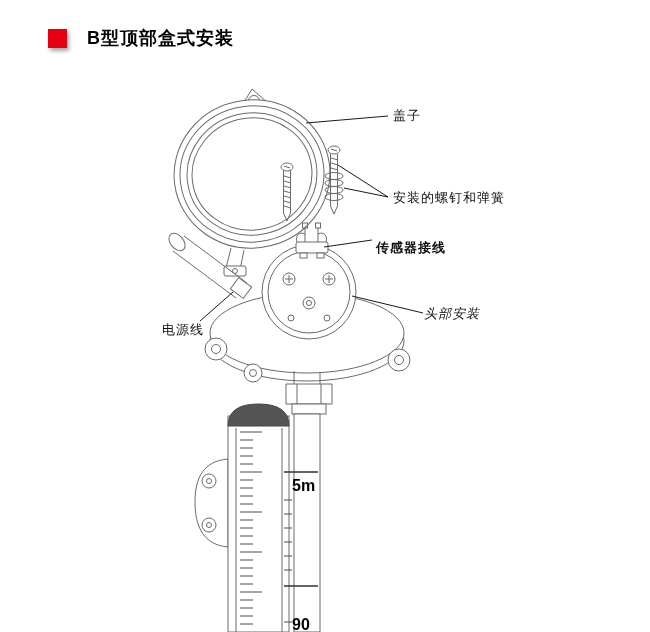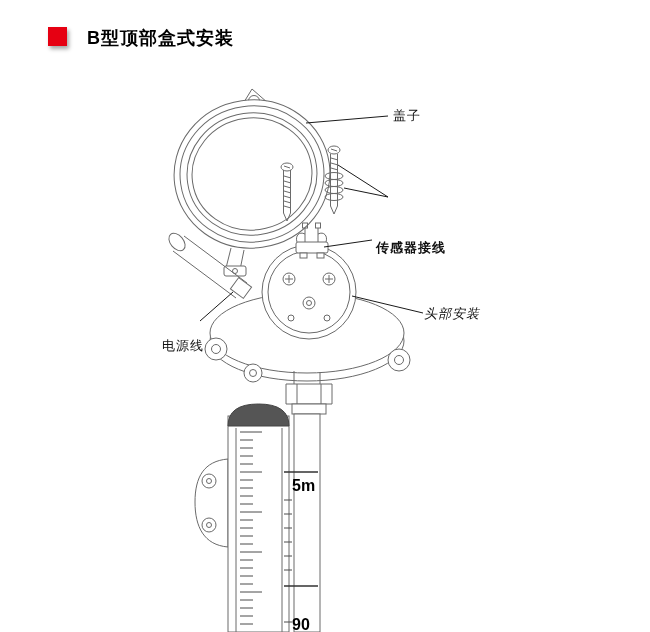--- a/index.html
+++ b/index.html
@@ -4,21 +4,21 @@
 <style>
   * { margin: 0; padding: 0; box-sizing: border-box; }
   html, body { background: #ffffff; }
   body {
     width: 650px; height: 632px;
     font-family: "Liberation Sans", "DejaVu Sans", sans-serif;
     color: #111;
   }
   .page { position: relative; width: 650px; height: 632px; background: #fff; overflow: hidden; }
 
-  .header { position: absolute; left: 48px; top: 27px; display: flex; align-items: flex-start; }
+  .header { position: absolute; left: 48px; top: 27px; display: flex; align-items: center; }
   .red-square {
     width: 19px; height: 19px; background: #e60012;
     box-shadow: 2px 3px 4px rgba(0,0,0,0.35);
     margin-right: 20px; flex: 0 0 auto;
   }
   .title { font-size: 18px; font-weight: bold; color: #000; letter-spacing: 1px; line-height: 22px; }
 
   .diagram { position: absolute; inset: 0; padding-left: 48px; }
   .diagram svg { position: absolute; left: 0; top: 0; }
 
@@ -158,21 +158,22 @@
           <path d="M388,197 L344,188"></path>
           <path d="M372,240 L324,247"></path>
           <path d="M423,313 L352,296"></path>
           <path d="M200,321 L233,292"></path>
         </g>
 
       </g>
     </svg>
 
     <div class="callout" style="left:393px; top:108px;">盖子</div>
+    <div class="callout" style="left:393px; top:190px;">安装的螺钉和弹簧</div>
     <div class="callout" style="left:376px; top:240px;font-weight:bold;">传感器接线</div>
     <div class="callout" style="left:424px; top:306px;font-style:italic;">头部安装</div>
-    <div class="callout" style="left:162px; top:322px;margin-top:16px;">电源线</div>
+    <div class="callout" style="left:162px; top:322px;">电源线</div>
 
     <div class="scale-mark" style="left:292px; top:477px;">5m</div>
     <div class="scale-mark" style="left:292px; top:616px;">90</div>
 
   </div>
 </div>
 
 </body></html>

